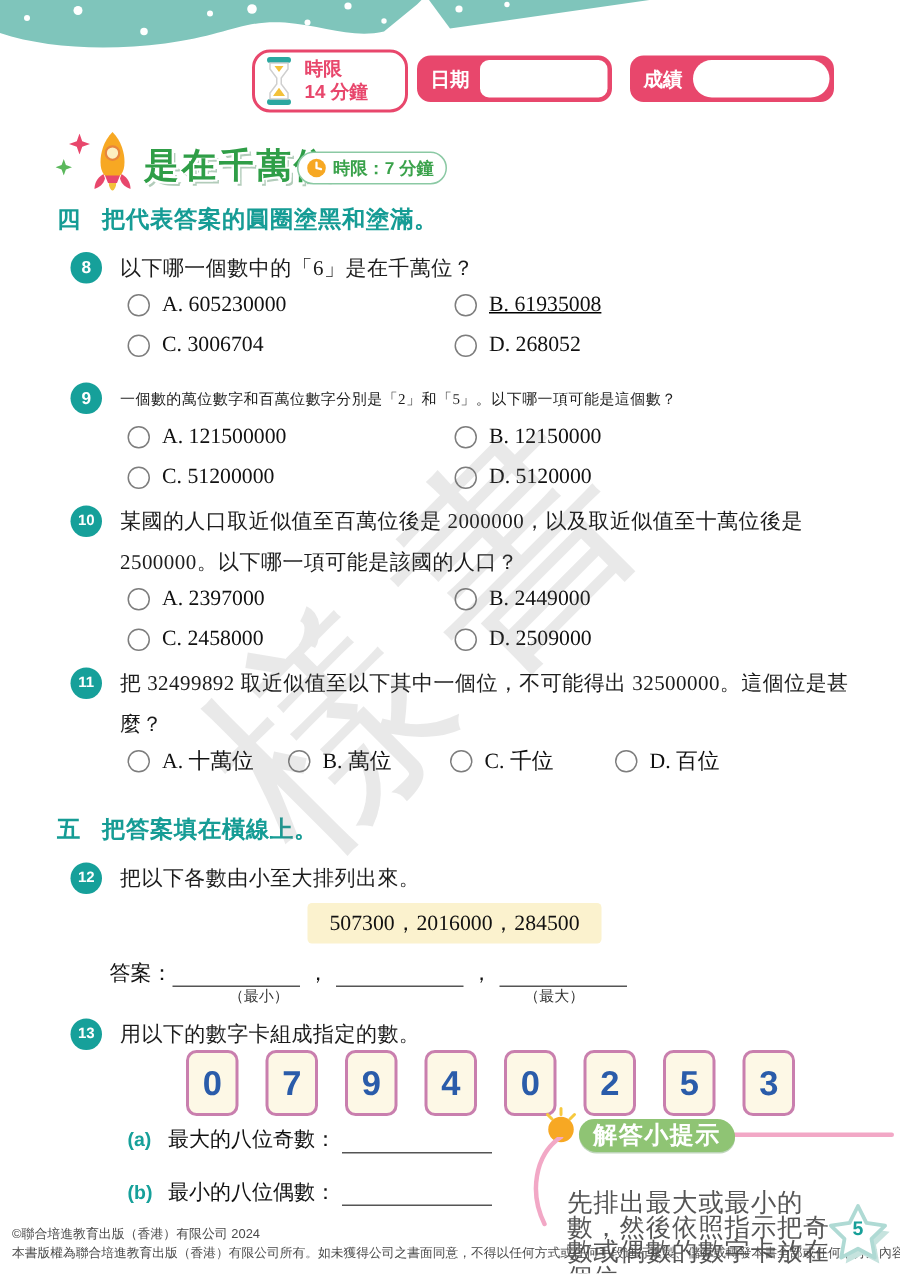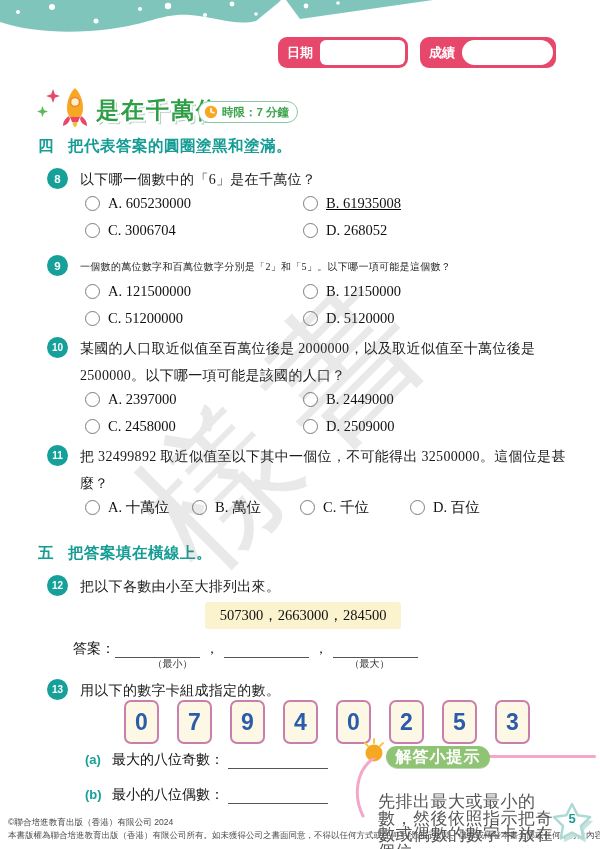--- a/index.html
+++ b/index.html
@@ -77,20 +77,33 @@
       <circle cx="140" cy="9" r="2"></circle>
         <circle cx="168" cy="6" r="3.2"></circle>
         <circle cx="205" cy="15" r="2"></circle>
       <circle cx="232" cy="4" r="2.4"></circle>
         <circle cx="256" cy="14" r="1.8"></circle>
         <circle cx="306" cy="6" r="2.4"></circle>
       <circle cx="338" cy="3" r="1.8"></circle>
     </g>
   </svg>
 
+  <div class="time-badge">
+    <svg width="22" height="32" viewBox="0 0 22 32" style="margin-left:5px;">
+      <rect x="3" y="0" width="16" height="4" rx="2" fill="#2BA8A0"></rect>
+      <rect x="3" y="28" width="16" height="4" rx="2" fill="#2BA8A0"></rect>
+      <path d="M5,4 H17 V8 L12.5,14 V18 L17,24 V28 H5 V24 L9.5,18 V14 L5,8 Z" fill="#fff" stroke="#cfcfcf" stroke-width="1"></path>
+      <path d="M7,26 H15 L11,20.5 Z" fill="#F3C13A"></path>
+      <path d="M8,6 H14 L11,10 Z" fill="#F3C13A"></path>
+    </svg>
+    <div class="txt">
+      <div>時限</div>
+      <div>14 分鐘</div>
+    </div>
+  </div>
 
   <div class="field-box" style="left:278px;width:130px;">
     <span class="lbl">日期</span>
     <div class="field-inner" style="border-radius:6px;"></div>
   </div>
 
   <div class="field-box" style="left:420px;width:136px;">
     <span class="lbl">成績</span>
     <div class="field-inner" style="border-radius:13px;"></div>
   </div>
@@ -195,21 +208,21 @@
   <div class="opt" style="left:410px;top:498px;">
     <span class="bubble"></span>
     <span class="opt-label">D. 百位</span>
   </div>
 
   <div class="sec-num" style="top:543px;">五</div>
   <div class="sec-txt" style="top:543px;">把答案填在橫線上。</div>
 
   <div class="qbadge" style="top:575px;font-size:10px;">12</div>
   <div class="qtext" style="top:573px;">把以下各數由小至大排列出來。</div>
-  <div class="yellow-box">507300，2663000，284500</div>
+  <div class="yellow-box">507300，2016000，284500</div>
   <div class="answer-row">
     <span>答案：</span>
     <span class="blank" style="width:85px;"></span>
     <span style="margin:0 5px;">，</span>
     <span class="blank" style="width:85px;"></span>
     <span style="margin:0 5px;">，</span>
     <span class="blank" style="width:85px;"></span>
   </div>
   <div class="sub-label" style="left:130px;width:85px;">（最小）</div>
   <div class="sub-label" style="left:327px;width:85px;">（最大）</div>

